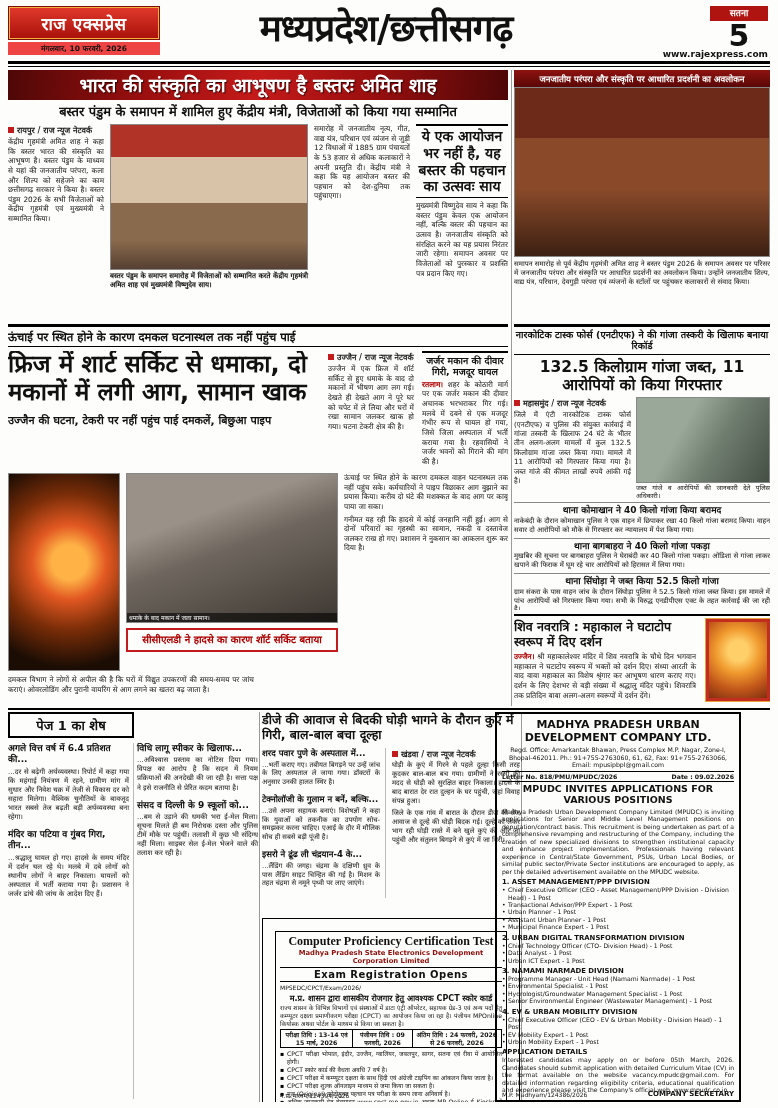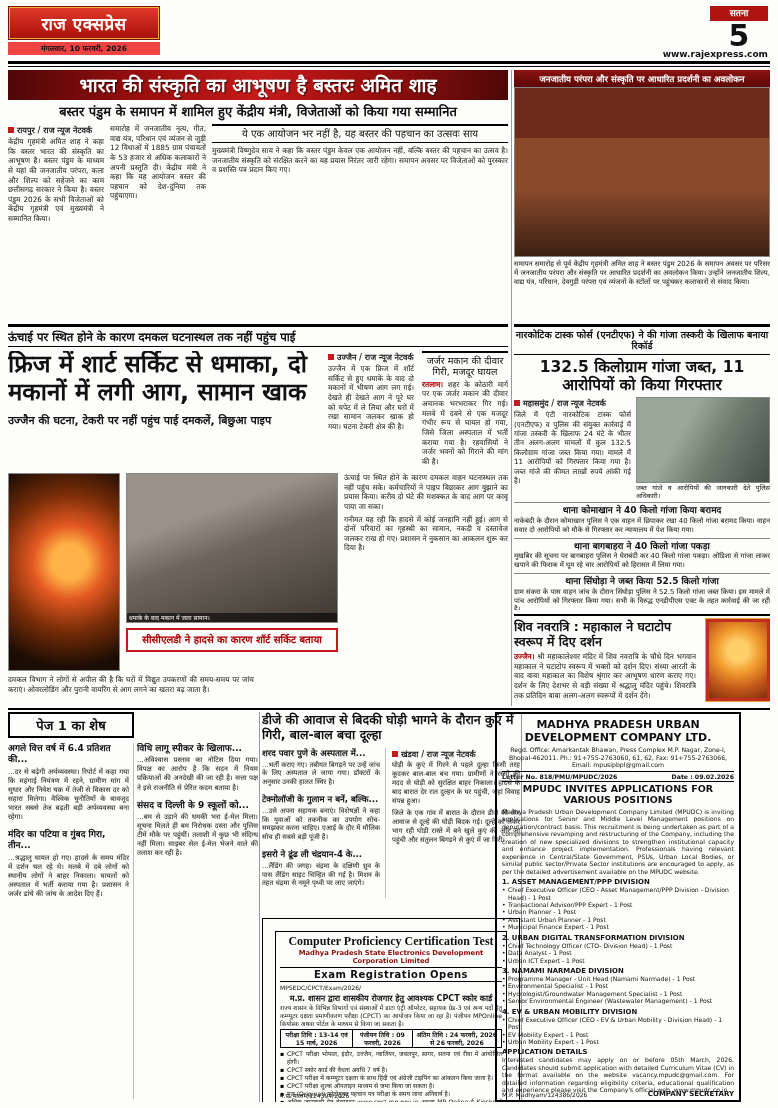--- a/index.html
+++ b/index.html
@@ -26,21 +26,21 @@
   .lead-banner{height:30px;background:linear-gradient(95deg,#4e0707,#9c0f0f 28%,#c51a1a 50%,#9c0f0f 72%,#4e0707);color:#fff;font-size:19px;font-weight:800;text-align:center;line-height:30px;text-shadow:1px 1px 1px #300}
   .lead-subhead{margin-top:2px;font-size:13px;font-weight:800;text-align:center}
   .lead-body{display:flex;gap:6px;margin-top:4px;height:196px;overflow:hidden}
   .lead-body .col{width:96px;flex:0 0 auto}
   .lead-body .col.grow{flex:1 1 auto;width:auto}
   .byline{font-size:8px;font-weight:800;margin-bottom:2px;color:#222}
   .byline::before{content:"";display:inline-block;width:6px;height:6px;background:#c21b1b;margin-right:3px}
   .bodytext{font-size:7.3px;line-height:1.32}
   .lead-photo{width:198px;flex:0 0 auto}
   .lead-photo figcaption{font-size:7px;font-weight:600;line-height:1.25;text-align:justify;margin-top:2px}
-  .inset-head{font-size:10px;font-weight:400;text-align:center;line-height:1.2;border-top:2px solid #000;border-bottom:1px solid #000;padding:2px 0;margin-bottom:3px}
+  .inset-head{font-size:14px;font-weight:700;text-align:center;line-height:1.2;border-top:2px solid #000;border-bottom:1px solid #000;padding:2px 0;margin-bottom:3px}
   
   .exhibit{left:514px;top:70px;width:256px;height:252px;overflow:hidden}
   .exhibit-bar{background:linear-gradient(180deg,#8d1210,#5a0806);color:#fff;font-size:8.5px;font-weight:800;text-align:center;padding:3px 2px}
   .exhibit figcaption{font-size:7px;line-height:1.28;text-align:justify;margin-top:3px}
   
   .ph{width:100%;position:relative;overflow:hidden;border:1px solid #888}
   .ph-event{height:146px;background:linear-gradient(180deg,#b13227 0 22%,#d8c2a8 22% 54%,#8a6a4c 54% 80%,#564032 100%)}
   .ph-exhibit{height:170px;background:linear-gradient(180deg,#6e2a18 0 30%,#8a4a2a 30% 60%,#3c2012 100%)}
   .ph-fire1{height:100%;background:radial-gradient(circle at 55% 45%,#ffb347 0 14%,#e25822 30%,#7a2d08 55%,#1c0d04 85%)}
   .ph-fire2{height:150px;background:linear-gradient(160deg,#9a9188 0 30%,#6e665e 50%,#3e3832 100%)}
@@ -49,21 +49,21 @@
   .ph-capstrip{position:absolute;left:0;right:0;bottom:0;background:rgba(0,0,0,.6);color:#fff;font-size:6px;padding:1px 2px;line-height:1.2}
   
   .fire{left:8px;top:324px;width:500px;height:380px;overflow:hidden}
   .kicker{border-top:3px solid #000;border-bottom:1px solid #000;font-size:11.5px;font-weight:800;padding:2px 0}
   .fire-headrow{display:flex;gap:8px;margin-top:4px;height:118px;overflow:hidden}
   .fire-hblock{width:312px;flex:0 0 auto}
   .fire-headline{font-size:24px;font-weight:800;line-height:1.16}
   .fire-subhead{font-size:11px;font-weight:800;margin-top:5px}
   .fire-col{width:86px;flex:0 0 auto}
   .fire-col.grow{flex:1 1 auto;width:auto}
-  .substory-head{font-size:9.5px;font-weight:400;text-align:center;line-height:1.2;border-top:2px solid #000;padding-top:2px;margin-bottom:2px}
+  .substory-head{font-size:9.5px;font-weight:700;text-align:center;line-height:1.2;border-top:2px solid #000;padding-top:2px;margin-bottom:2px}
   .dateline{font-weight:800;color:#a00}
   .fire-photorow{display:flex;gap:6px;margin-top:4px;height:198px;overflow:hidden}
   .fire-photo1{width:112px;flex:0 0 auto}
   .fire-mid{width:212px;flex:0 0 auto}
   .highlight-box{border:2px solid #c21b1b;color:#a00;font-weight:800;font-size:10px;text-align:center;padding:4px 2px;margin-top:5px;line-height:1.2}
   .fire-tail{margin-top:4px;column-count:2;column-gap:8px;column-rule:1px solid #bbb;height:48px;overflow:hidden}
   
   .ganja{left:514px;top:324px;width:256px;height:286px;overflow:hidden}
   .ganja .kicker{font-size:9.5px;text-align:center;line-height:1.2}
   .ganja-headline{font-size:15.5px;font-weight:800;text-align:center;line-height:1.18;margin:3px 0}
@@ -130,38 +130,43 @@
 </style>
 </head>
 <body>
 
 <div class="page">
 
   <div class="abs logo">
       <span>राज एक्सप्रेस</span>
     </div>
   <div class="abs date-strip">मंगलवार, 10 फरवरी, 2026</div>
+  <div class="abs edition">मध्यप्रदेश/छत्तीसगढ़</div>
   <div class="abs city-badge">सतना</div>
   <div class="abs page-no">5</div>
   <div class="abs website">www.rajexpress.com</div>
   <div class="abs rule-thick"></div>
   <div class="abs rule-thin"></div>
   <div class="abs vline1"></div>
   <div class="abs hline-bottom"></div>
   <div class="abs vline2"></div>
   <div class="abs vline3"></div>
 
   <section class="abs lead">
     <div class="lead-banner">भारत की संस्कृति का आभूषण है बस्तरः अमित शाह</div>
     <div class="lead-subhead">बस्तर पंडुम के समापन में शामिल हुए केंद्रीय मंत्री, विजेताओं को किया गया सम्मानित</div>
     <div class="lead-body">
       <div class="col">
         <div class="byline">रायपुर / राज न्यूज नेटवर्क</div>
         <p class="bodytext">केंद्रीय गृहमंत्री अमित शाह ने कहा कि बस्तर भारत की संस्कृति का आभूषण है। बस्तर पंडुम के माध्यम से यहां की जनजातीय परंपरा, कला और शिल्प को सहेजने का काम छत्तीसगढ़ सरकार ने किया है। बस्तर पंडुम 2026 के सभी विजेताओं को केंद्रीय गृहमंत्री एवं मुख्यमंत्री ने सम्मानित किया।</p>
       </div>
+      <figure class="lead-photo">
+        <div class="ph ph-event"></div>
+        <figcaption>बस्तर पंडुम के समापन समारोह में विजेताओं को सम्मानित करते केंद्रीय गृहमंत्री अमित शाह एवं मुख्यमंत्री विष्णुदेव साय।</figcaption>
+      </figure>
       <div class="col">
         <p class="bodytext">समारोह में जनजातीय नृत्य, गीत, वाद्य यंत्र, परिधान एवं व्यंजन से जुड़ी 12 विधाओं में 1885 ग्राम पंचायतों के 53 हजार से अधिक कलाकारों ने अपनी प्रस्तुति दी। केंद्रीय मंत्री ने कहा कि यह आयोजन बस्तर की पहचान को देश-दुनिया तक पहुंचाएगा।</p>
       </div>
       <div class="col grow">
         <div class="inset-head">ये एक आयोजन भर नहीं है, यह बस्तर की पहचान का उत्सवः साय</div>
         <p class="bodytext">मुख्यमंत्री विष्णुदेव साय ने कहा कि बस्तर पंडुम केवल एक आयोजन नहीं, बल्कि बस्तर की पहचान का उत्सव है। जनजातीय संस्कृति को संरक्षित करने का यह प्रयास निरंतर जारी रहेगा। समापन अवसर पर विजेताओं को पुरस्कार व प्रशस्ति पत्र प्रदान किए गए।</p>
       </div>
     </div>
   </section>
 

